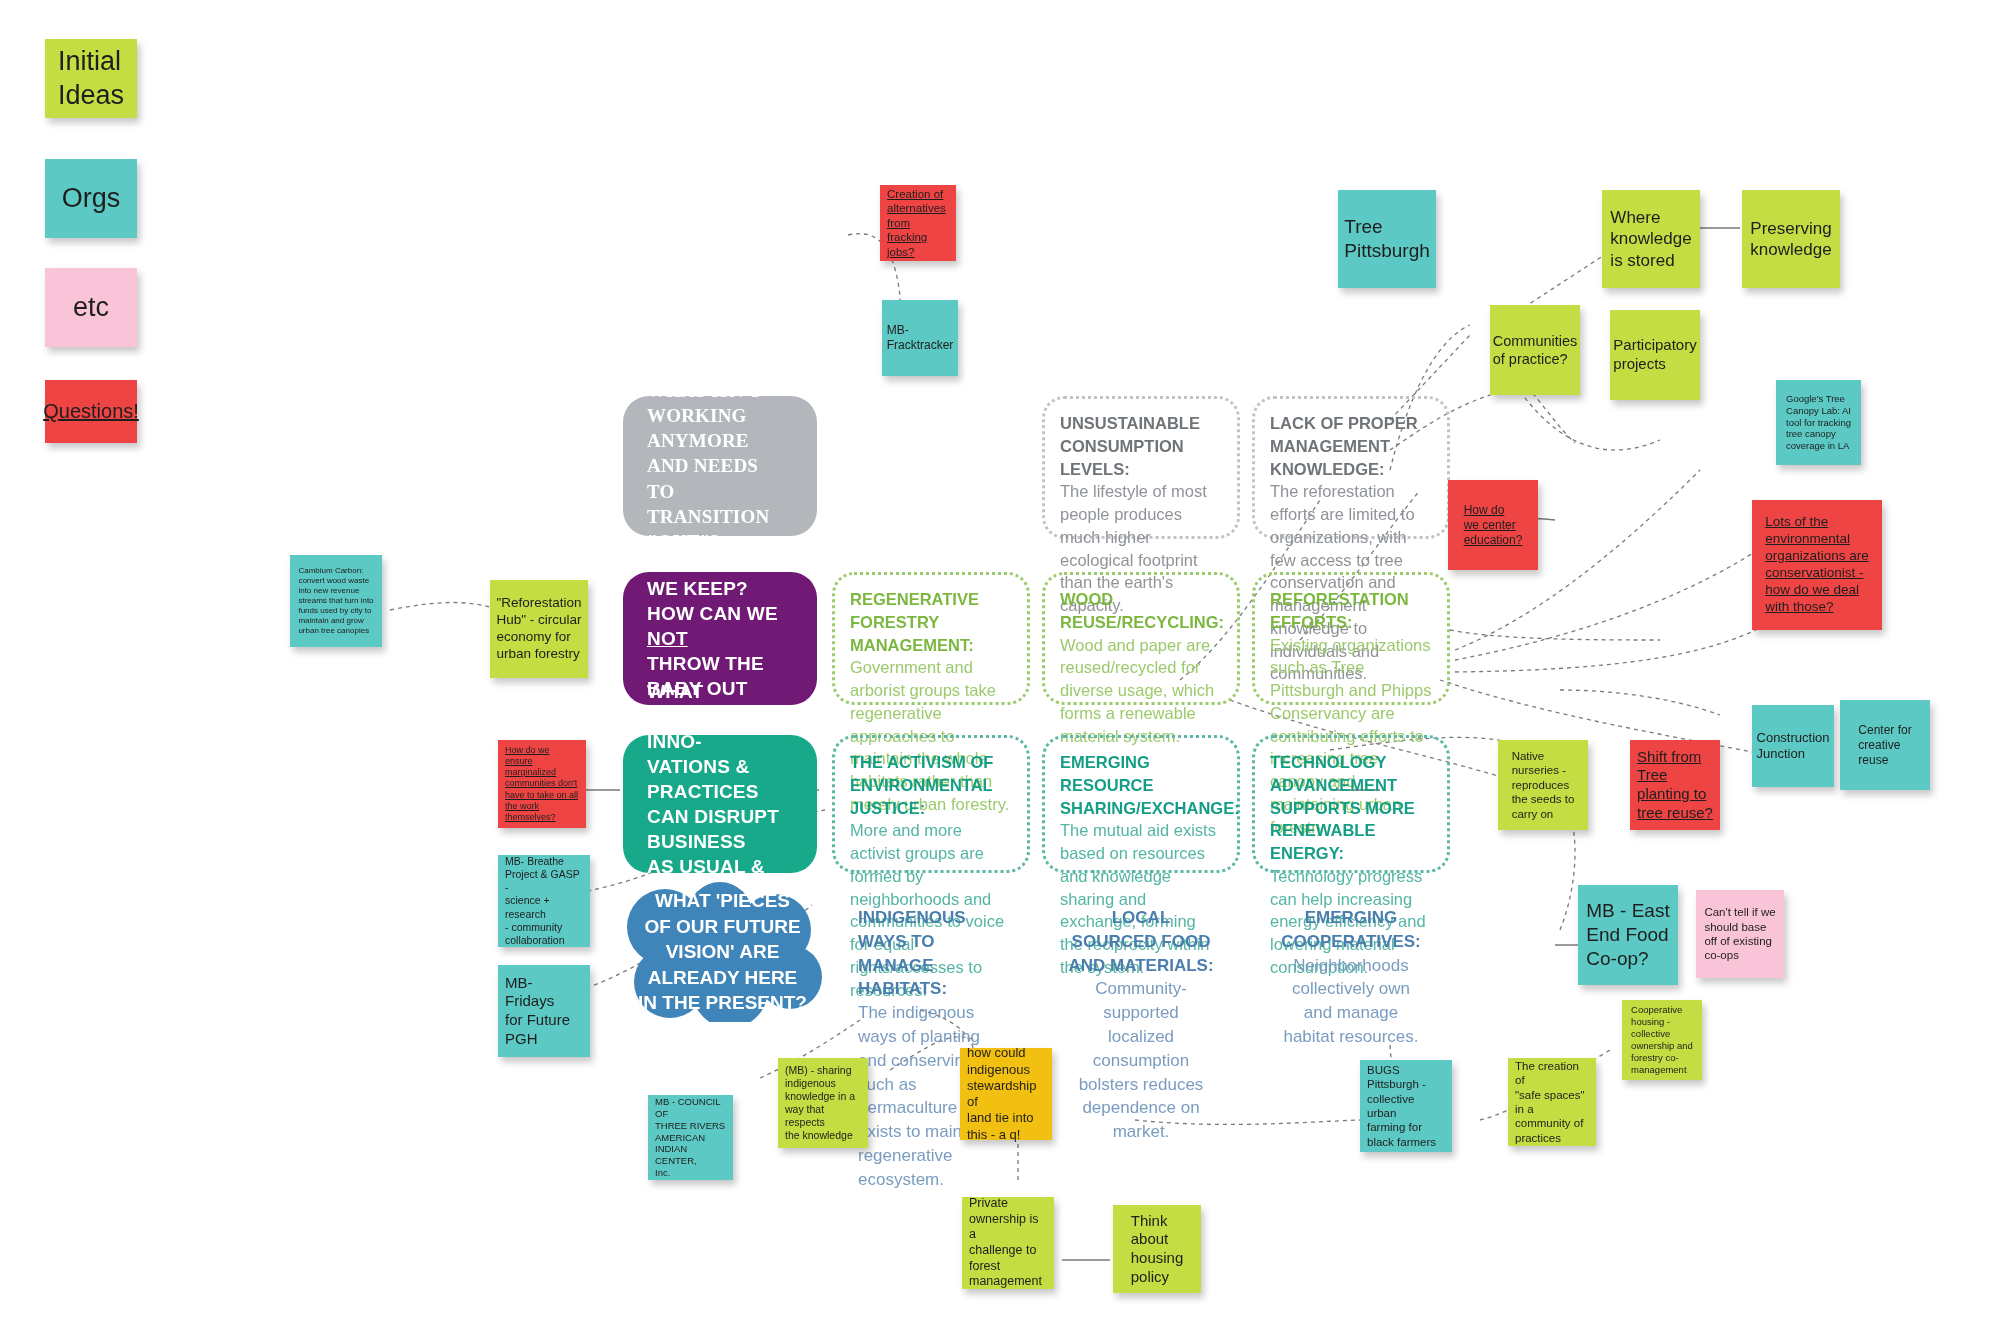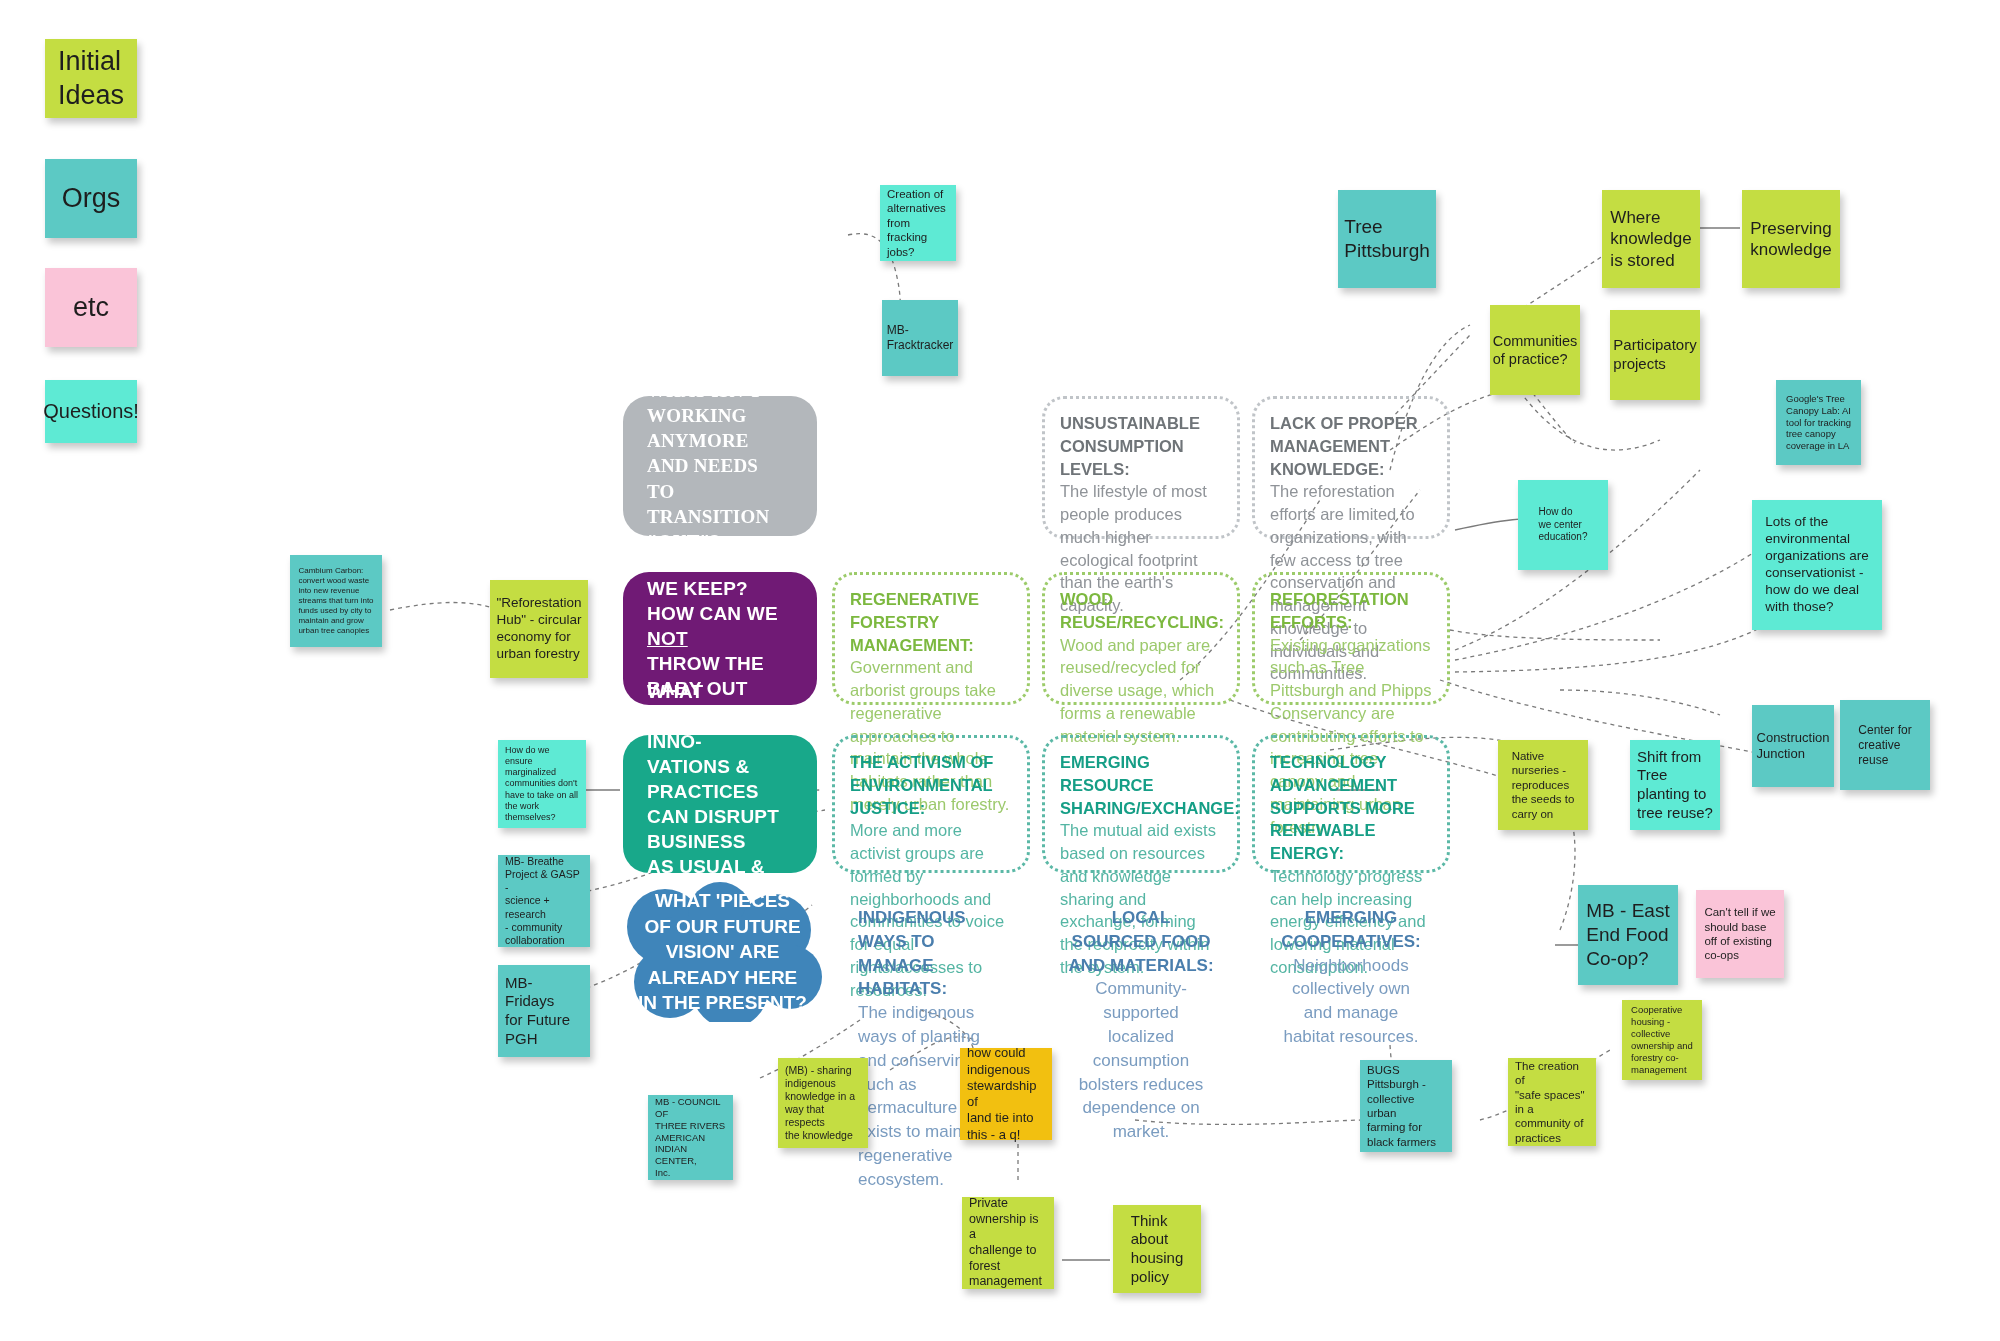--- a/index.html
+++ b/index.html
@@ -15,21 +15,21 @@
   .note{
     position:absolute;box-sizing:border-box;
     display:flex;align-items:center;justify-content:center;
     padding:6px 7px;line-height:1.25;
     box-shadow:3px 5px 7px rgba(0,0,0,.22);
     color:#1e1e1e;white-space:pre-line;
   }
   .note.green {background:#c4dd42;}
   .note.teal  {background:#5cc9c4;}
   .note.pink  {background:#fac4d8;}
-  .note.yellow{background:#5eead4;}
+  .note.yellow{background:#ef4444;text-decoration:underline;}
   .note.gold  {background:#f2c010;}
 
   
   .legend .note{font-size:27px;}
 
   
   .prompt{
     position:absolute;box-sizing:border-box;
     border-radius:26px;color:#fff;font-weight:bold;
     display:flex;align-items:center;
@@ -264,21 +264,21 @@
 knowledge</div>
   <div class="note green" style="left:1490px;top:305px;width:90px;height:90px;font-size:14.5px;">Communities
 of practice?</div>
   <div class="note green" style="left:1610px;top:310px;width:90px;height:90px;font-size:15px;">Participatory
 projects</div>
   <div class="note teal" style="left:1776px;top:380px;width:85px;height:85px;font-size:9.5px;">Google's Tree
 Canopy Lab: AI
 tool for tracking
 tree canopy
 coverage in LA</div>
-  <div class="note yellow" style="left:1518px;top:480px;width:90px;height:90px;font-size:10px;">How do
+  <div class="note yellow" style="left:1448px;top:480px;width:90px;height:90px;font-size:12px;">How do
 we center
 education?</div>
   <div class="note yellow" style="left:1752px;top:500px;width:130px;height:130px;font-size:13.5px;">Lots of the
 environmental
 organizations are
 conservationist -
 how do we deal
 with those?</div>
 
   <div class="note teal" style="left:290px;top:555px;width:92px;height:92px;font-size:8px;">Cambium Carbon:

